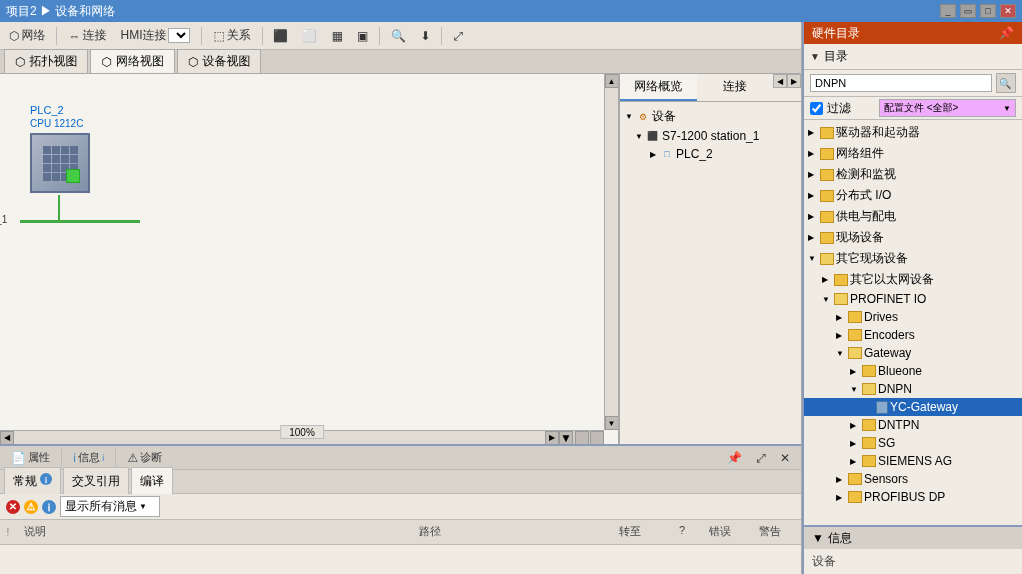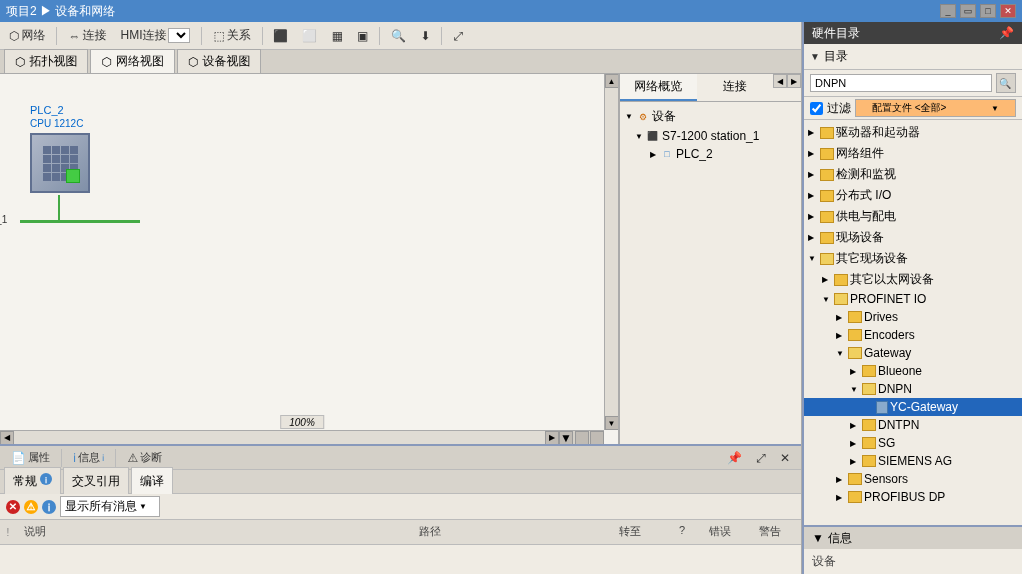--- a/index.html
+++ b/index.html
@@ -40,21 +40,21 @@
     .content-area { display: flex; flex: 1; overflow: hidden; }
 
     
     .network-canvas { flex: 1; background: #f5f3ee; position: relative; overflow: hidden; border-right: 1px solid #aaa; }
     .canvas-scroll-v { position: absolute; right: 0; top: 0; width: 14px; height: calc(100% - 14px); background: #d4d0c8; border-left: 1px solid #aaa; display: flex; flex-direction: column; align-items: center; }
     .scroll-btn { width: 14px; height: 14px; background: #c0bbb4; border: 1px solid #999; display: flex; align-items: center; justify-content: center; font-size: 8px; cursor: pointer; flex-shrink: 0; }
     .scroll-track { flex: 1; width: 14px; background: #e0dcd4; }
     .canvas-scroll-h { position: absolute; bottom: 0; left: 0; height: 14px; width: calc(100% - 14px); background: #d4d0c8; border-top: 1px solid #aaa; display: flex; align-items: center; }
     .scroll-h-btn { width: 14px; height: 14px; background: #c0bbb4; border: 1px solid #999; display: flex; align-items: center; justify-content: center; font-size: 8px; cursor: pointer; flex-shrink: 0; }
     .scroll-h-track { flex: 1; height: 14px; background: #e0dcd4; }
-    .zoom-indicator { position: absolute; bottom: 15px; left: 50%; transform: translateX(-50%); background: #e8e4dc; border: 1px solid #bbb; padding: 0 8px; height: 14px; line-height: 14px; font-size: 10px; font-style: italic; }
+    .zoom-indicator { position: absolute; bottom: 5px; left: 50%; transform: translateX(-50%); background: #e8e4dc; border: 1px solid #bbb; padding: 0 8px; height: 14px; line-height: 14px; font-size: 10px; }
 
     
     .plc-device { position: absolute; left: 30px; top: 30px; }
     .plc-label { font-size: 11px; color: #0066cc; margin-bottom: 2px; }
     .plc-sublabel { font-size: 10px; color: #0066cc; }
     .plc-body { width: 60px; height: 60px; background: linear-gradient(135deg, #b0b8c8 0%, #8090a8 100%); border: 2px solid #607090; display: flex; align-items: center; justify-content: center; position: relative; }
     .plc-green { width: 14px; height: 14px; background: #44cc44; border: 1px solid #22aa22; position: absolute; bottom: 8px; right: 8px; }
     .plc-grid { display: grid; grid-template-columns: repeat(4,8px); grid-template-rows: repeat(4,8px); gap: 1px; }
     .plc-cell { background: #607090; }
 
@@ -92,29 +92,29 @@
     .col-path { width: 200px; }
     .col-desc { flex: 1; }
     .col-goto { width: 60px; }
     .col-q { width: 30px; }
     .col-error { width: 50px; }
     .col-warn { width: 50px; }
     .bottom-exclaim { width: 16px; height: 20px; display: flex; align-items: center; justify-content: center; color: #888; font-size: 10px; }
 
     
     .right-panel { width: 220px; background: #f0ece4; border-left: 2px solid #8899bb; display: flex; flex-direction: column; }
-    .right-header { background: #404040; color: white; height: 22px; display: flex; align-items: center; padding: 0 8px; font-size: 12px; justify-content: space-between; }
+    .right-header { background: #c2410c; color: white; height: 22px; display: flex; align-items: center; padding: 0 8px; font-size: 12px; justify-content: space-between; }
     .right-section-title { background: #d4d0c8; border-bottom: 1px solid #bbb; height: 22px; display: flex; align-items: center; padding: 0 8px; font-size: 12px; }
     .catalog-header { display: flex; align-items: center; padding: 4px 6px; border-bottom: 1px solid #bbb; gap: 4px; }
     .catalog-title-arrow { font-size: 10px; color: #333; }
     .catalog-search { display: flex; align-items: center; padding: 3px 6px; border-bottom: 1px solid #bbb; gap: 4px; }
     .catalog-search input { flex: 1; border: 1px solid #aaa; padding: 2px 4px; font-size: 11px; background: white; }
     .search-btn { width: 20px; height: 20px; background: #d8d4cc; border: 1px solid #aaa; display: flex; align-items: center; justify-content: center; font-size: 10px; cursor: pointer; }
     .filter-row { display: flex; align-items: center; padding: 2px 6px; border-bottom: 1px solid #bbb; gap: 4px; }
-    .config-dropdown { flex: 1; display: flex; align-items: center; border: 1px solid #aaa; background: #fdba74; padding: 1px 16px; font-size: 10px; }
+    .config-dropdown { flex: 1; display: flex; align-items: center; border: 1px solid #aaa; background: #f0abfc; padding: 1px 4px; font-size: 10px; margin-left: 24px; }
     .catalog-tree { flex: 1; overflow-y: auto; padding: 2px 0; }
     .cat-item { display: flex; align-items: center; padding: 2px 4px; font-size: 11px; cursor: pointer; gap: 2px; }
     .cat-item.selected { background: #2266bb; color: white; }
     .cat-arrow { width: 10px; font-size: 8px; flex-shrink: 0; }
     .cat-folder { width: 14px; height: 12px; background: #f0c040; border: 1px solid #c09020; display: flex; align-items: center; justify-content: center; font-size: 8px; flex-shrink: 0; }
     .cat-folder.open { background: #f0d060; }
     .cat-doc { width: 12px; height: 13px; background: #88aacc; border: 1px solid #4477aa; flex-shrink: 0; }
     .info-section { border-top: 2px solid #8899bb; }
     .info-header { background: #d4d0c8; height: 22px; display: flex; align-items: center; padding: 0 8px; font-size: 12px; gap: 4px; cursor: pointer; }
     .info-content { padding: 4px 8px; font-size: 11px; color: #444; }

